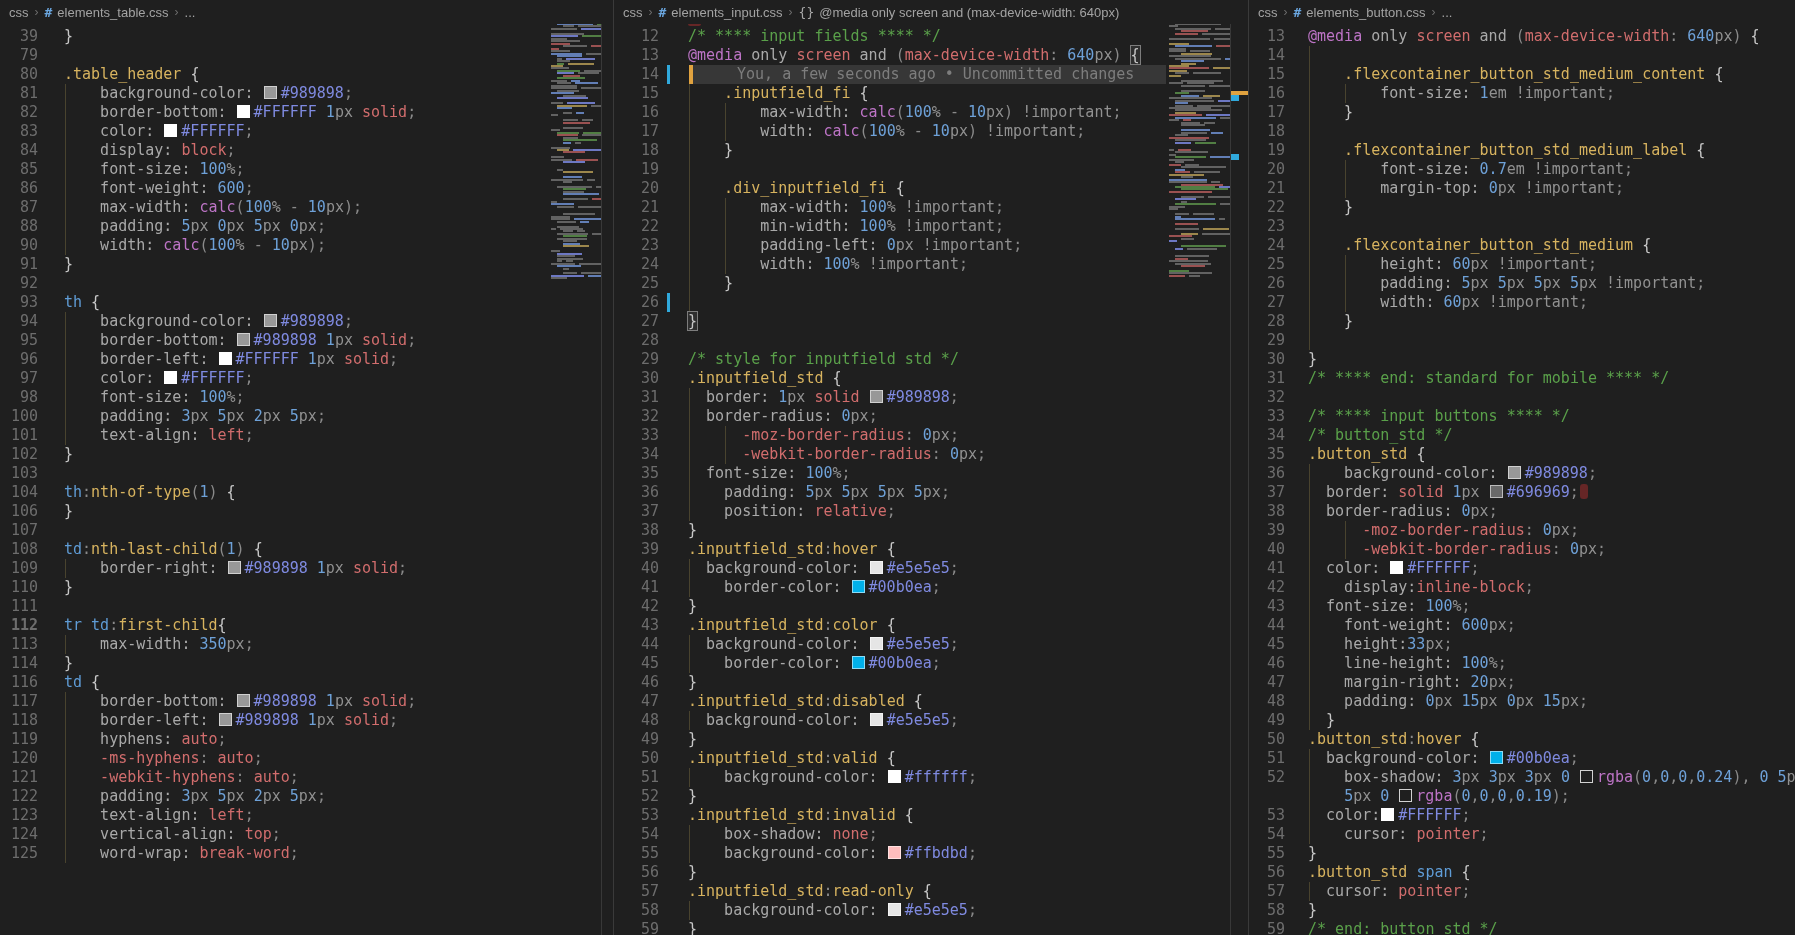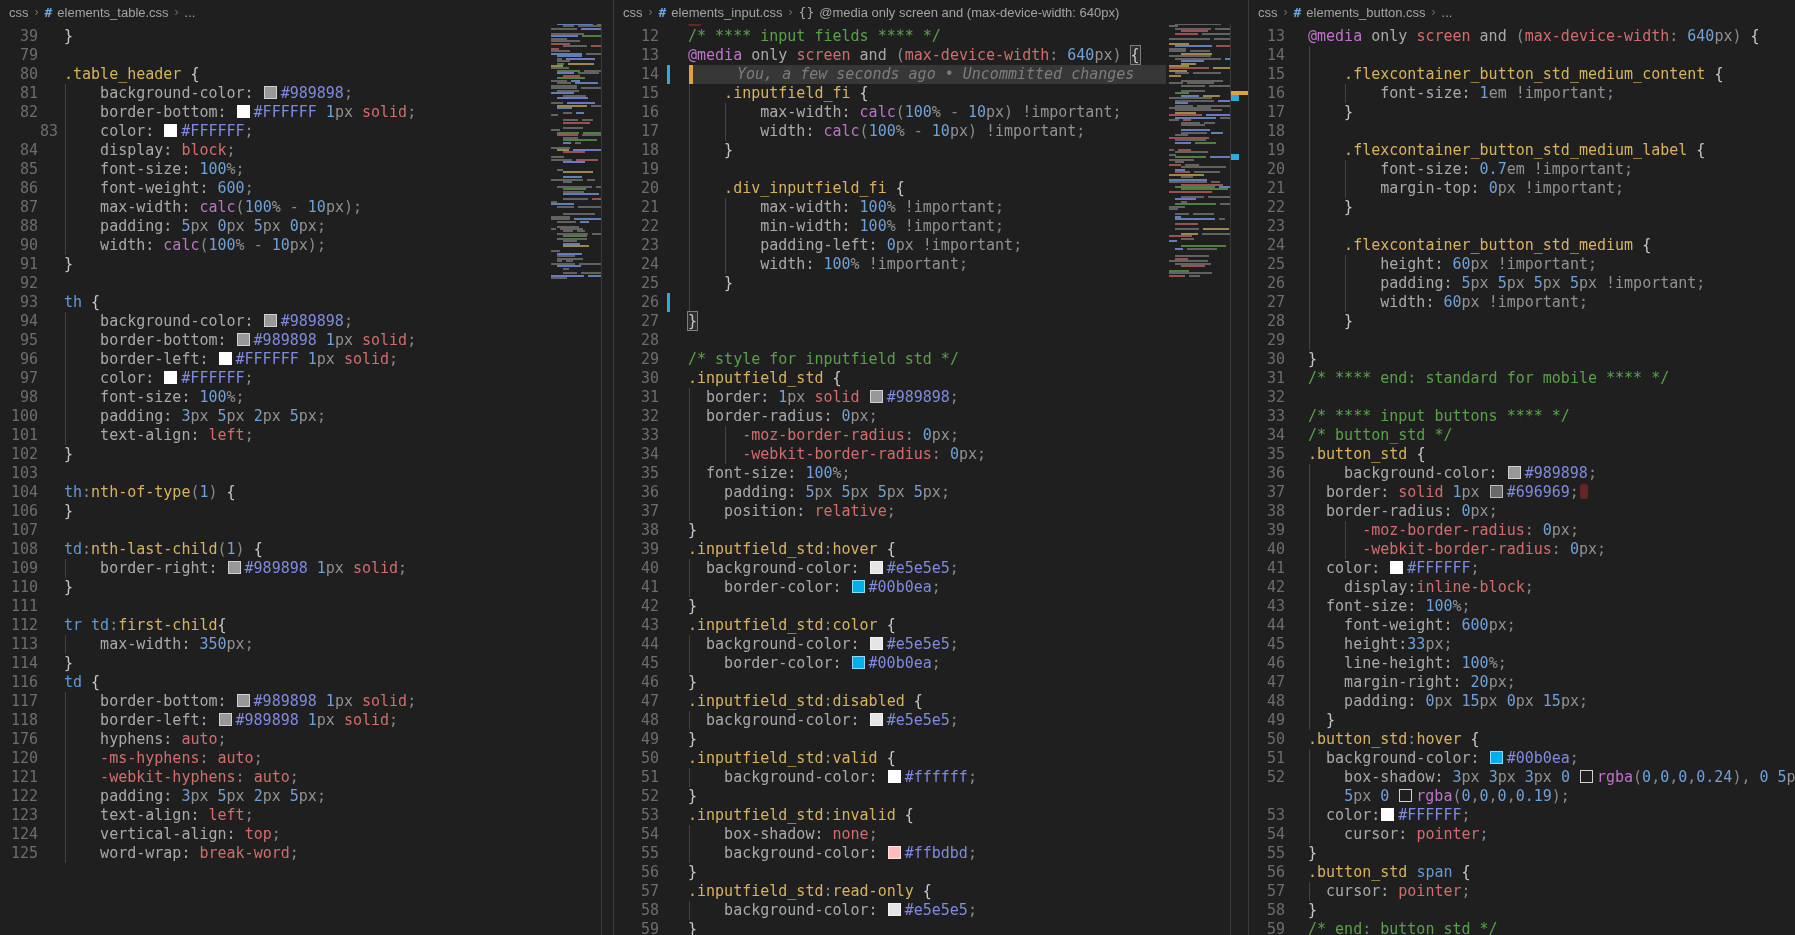--- a/index.html
+++ b/index.html
@@ -33,21 +33,21 @@
   .tok-a{color:#bd74c6;}
   .tok-x{color:#c8c8c8;outline:1px solid #7d7d7d;background:rgba(255,255,255,.07);}
   .sw{display:inline-block;width:11px;height:11px;border:1px solid rgba(255,255,255,.55);
     margin:0 4px 0 1px;vertical-align:-1px;}
   .swt{display:inline-block;width:11px;height:11px;border:1px solid rgba(255,255,255,.8);
     background:transparent;margin:0 4px 0 1px;vertical-align:-1px;}
   .rb{display:inline-block;width:8px;height:15px;background:#662626;border-radius:3px;
     vertical-align:-2px;margin-left:1px;}
   .blame-bar{position:absolute;top:0;width:4px;height:19px;background:#e0a23f;}
   .blame-box{position:absolute;top:0;height:19px;background:#373737;color:#7d7d7d;
-    font-style:italic;white-space:pre;}
+    white-space:pre;}
   .minimap{position:absolute;top:0;height:935px;background:#1f1f1f;cursor:pointer;}
   .mini-bar{position:absolute;height:2px;opacity:.85;}
   .ruler{position:absolute;top:0;height:935px;border-left:1px solid #383838;background:#1f1f1f;}
   .ruler-marker{position:absolute;}
   .redbox-top{position:absolute;width:13px;height:5px;background:#662626;border-radius:2px;z-index:5;}
 </style>
 </head>
 <body>
 
 <div id="screen">
@@ -65,21 +65,21 @@
         <span class="bc-item">
           <span>...</span>
         </span>
       </nav>
       <div class="rows" style="width: 548px; height: 908px;">
         <div class="row"><span class="lnum" style="width: 38px;">39</span><span class="ltext" style="left: 64px;"><span class="tok-b">}</span></span></div>
         <div class="row"><span class="lnum" style="width: 38px;">79</span><span class="ltext" style="left: 64px;"></span></div>
         <div class="row"><span class="lnum" style="width: 38px;">80</span><span class="ltext" style="left: 64px;"><span class="tok-s">.table_header</span><span class="tok-o"> </span><span class="tok-b">{</span></span></div>
         <div class="row"><span class="lnum" style="width: 38px;">81</span><div class="guide" style="left: 64.5px;"></div><span class="ltext" style="left: 64px;"><span class="tok-p">    background-color:</span><span class="tok-o"> </span><span class="sw" style="background: rgb(152, 152, 152);"></span><span class="tok-h">#989898</span><span class="tok-o">;</span></span></div>
         <div class="row"><span class="lnum" style="width: 38px;">82</span><div class="guide" style="left: 64.5px;"></div><span class="ltext" style="left: 64px;"><span class="tok-p">    border-bottom:</span><span class="tok-o"> </span><span class="sw" style="background: rgb(255, 255, 255);"></span><span class="tok-h">#FFFFFF</span><span class="tok-o"> </span><span class="tok-n">1</span><span class="tok-u">px</span><span class="tok-o"> </span><span class="tok-k">solid</span><span class="tok-o">;</span></span></div>
-        <div class="row"><span class="lnum" style="width: 38px; margin-left: 20px;">83</span><div class="guide" style="left: 64.5px;"></div><span class="ltext" style="left: 64px;"><span class="tok-p">    color:</span><span class="tok-o"> </span><span class="sw" style="background: rgb(255, 255, 255);"></span><span class="tok-h">#FFFFFF</span><span class="tok-o">;</span></span></div>
+        <div class="row"><span class="lnum" style="width: 38px;">83</span><div class="guide" style="left: 64.5px;"></div><span class="ltext" style="left: 64px;"><span class="tok-p">    color:</span><span class="tok-o"> </span><span class="sw" style="background: rgb(255, 255, 255);"></span><span class="tok-h">#FFFFFF</span><span class="tok-o">;</span></span></div>
         <div class="row"><span class="lnum" style="width: 38px;">84</span><div class="guide" style="left: 64.5px;"></div><span class="ltext" style="left: 64px;"><span class="tok-p">    display:</span><span class="tok-o"> </span><span class="tok-k">block</span><span class="tok-o">;</span></span></div>
         <div class="row"><span class="lnum" style="width: 38px;">85</span><div class="guide" style="left: 64.5px;"></div><span class="ltext" style="left: 64px;"><span class="tok-p">    font-size:</span><span class="tok-o"> </span><span class="tok-n">100</span><span class="tok-u">%</span><span class="tok-o">;</span></span></div>
         <div class="row"><span class="lnum" style="width: 38px;">86</span><div class="guide" style="left: 64.5px;"></div><span class="ltext" style="left: 64px;"><span class="tok-p">    font-weight:</span><span class="tok-o"> </span><span class="tok-n">600</span><span class="tok-o">;</span></span></div>
         <div class="row"><span class="lnum" style="width: 38px;">87</span><div class="guide" style="left: 64.5px;"></div><span class="ltext" style="left: 64px;"><span class="tok-p">    max-width:</span><span class="tok-o"> </span><span class="tok-a">calc</span><span class="tok-o">(</span><span class="tok-n">100</span><span class="tok-u">%</span><span class="tok-o"> - </span><span class="tok-n">10</span><span class="tok-u">px</span><span class="tok-o">)</span><span class="tok-o">;</span></span></div>
         <div class="row"><span class="lnum" style="width: 38px;">88</span><div class="guide" style="left: 64.5px;"></div><span class="ltext" style="left: 64px;"><span class="tok-p">    padding:</span><span class="tok-o"> </span><span class="tok-n">5</span><span class="tok-u">px</span><span class="tok-o"> </span><span class="tok-n">0</span><span class="tok-u">px</span><span class="tok-o"> </span><span class="tok-n">5</span><span class="tok-u">px</span><span class="tok-o"> </span><span class="tok-n">0</span><span class="tok-u">px</span><span class="tok-o">;</span></span></div>
         <div class="row"><span class="lnum" style="width: 38px;">90</span><div class="guide" style="left: 64.5px;"></div><span class="ltext" style="left: 64px;"><span class="tok-p">    width:</span><span class="tok-o"> </span><span class="tok-a">calc</span><span class="tok-o">(</span><span class="tok-n">100</span><span class="tok-u">%</span><span class="tok-o"> - </span><span class="tok-n">10</span><span class="tok-u">px</span><span class="tok-o">)</span><span class="tok-o">;</span></span></div>
         <div class="row"><span class="lnum" style="width: 38px;">91</span><span class="ltext" style="left: 64px;"><span class="tok-b">}</span></span></div>
         <div class="row"><span class="lnum" style="width: 38px;">92</span><span class="ltext" style="left: 64px;"></span></div>
         <div class="row"><span class="lnum" style="width: 38px;">93</span><span class="ltext" style="left: 64px;"><span class="tok-e">th</span><span class="tok-o"> </span><span class="tok-b">{</span></span></div>
         <div class="row"><span class="lnum" style="width: 38px;">94</span><div class="guide" style="left: 64.5px;"></div><span class="ltext" style="left: 64px;"><span class="tok-p">    background-color:</span><span class="tok-o"> </span><span class="sw" style="background: rgb(152, 152, 152);"></span><span class="tok-h">#989898</span><span class="tok-o">;</span></span></div>
@@ -91,27 +91,27 @@
         <div class="row"><span class="lnum" style="width: 38px;">101</span><div class="guide" style="left: 64.5px;"></div><span class="ltext" style="left: 64px;"><span class="tok-p">    text-align:</span><span class="tok-o"> </span><span class="tok-k">left</span><span class="tok-o">;</span></span></div>
         <div class="row"><span class="lnum" style="width: 38px;">102</span><span class="ltext" style="left: 64px;"><span class="tok-b">}</span></span></div>
         <div class="row"><span class="lnum" style="width: 38px;">103</span><span class="ltext" style="left: 64px;"></span></div>
         <div class="row"><span class="lnum" style="width: 38px;">104</span><span class="ltext" style="left: 64px;"><span class="tok-e">th</span><span class="tok-o">:</span><span class="tok-s">nth-of-type</span><span class="tok-o">(</span><span class="tok-n">1</span><span class="tok-o">)</span><span class="tok-o"> </span><span class="tok-b">{</span></span></div>
         <div class="row"><span class="lnum" style="width: 38px;">106</span><span class="ltext" style="left: 64px;"><span class="tok-b">}</span></span></div>
         <div class="row"><span class="lnum" style="width: 38px;">107</span><span class="ltext" style="left: 64px;"></span></div>
         <div class="row"><span class="lnum" style="width: 38px;">108</span><span class="ltext" style="left: 64px;"><span class="tok-e">td</span><span class="tok-o">:</span><span class="tok-s">nth-last-child</span><span class="tok-o">(</span><span class="tok-n">1</span><span class="tok-o">)</span><span class="tok-o"> </span><span class="tok-b">{</span></span></div>
         <div class="row"><span class="lnum" style="width: 38px;">109</span><div class="guide" style="left: 64.5px;"></div><span class="ltext" style="left: 64px;"><span class="tok-p">    border-right:</span><span class="tok-o"> </span><span class="sw" style="background: rgb(152, 152, 152);"></span><span class="tok-h">#989898</span><span class="tok-o"> </span><span class="tok-n">1</span><span class="tok-u">px</span><span class="tok-o"> </span><span class="tok-k">solid</span><span class="tok-o">;</span></span></div>
         <div class="row"><span class="lnum" style="width: 38px;">110</span><span class="ltext" style="left: 64px;"><span class="tok-b">}</span></span></div>
         <div class="row"><span class="lnum" style="width: 38px;">111</span><span class="ltext" style="left: 64px;"></span></div>
-        <div class="row"><span class="lnum" style="width: 38px;">112</span><span class="ltext" style="left: 64px;"><span class="tok-e">tr</span><span class="tok-o"> </span><span class="tok-e">td</span><span class="tok-o">:</span><span class="tok-s">first-child</span><span class="tok-b">{</span></span></div>
+        <div class="row"><span class="lnum" style="width: 38px; font-weight: bold;">112</span><span class="ltext" style="left: 64px;"><span class="tok-e">tr</span><span class="tok-o"> </span><span class="tok-e">td</span><span class="tok-o">:</span><span class="tok-s">first-child</span><span class="tok-b">{</span></span></div>
         <div class="row"><span class="lnum" style="width: 38px;">113</span><div class="guide" style="left: 64.5px;"></div><span class="ltext" style="left: 64px;"><span class="tok-p">    max-width:</span><span class="tok-o"> </span><span class="tok-n">350</span><span class="tok-u">px</span><span class="tok-o">;</span></span></div>
         <div class="row"><span class="lnum" style="width: 38px;">114</span><span class="ltext" style="left: 64px;"><span class="tok-b">}</span></span></div>
         <div class="row"><span class="lnum" style="width: 38px;">116</span><span class="ltext" style="left: 64px;"><span class="tok-e">td</span><span class="tok-o"> </span><span class="tok-b">{</span></span></div>
         <div class="row"><span class="lnum" style="width: 38px;">117</span><div class="guide" style="left: 64.5px;"></div><span class="ltext" style="left: 64px;"><span class="tok-p">    border-bottom:</span><span class="tok-o"> </span><span class="sw" style="background: rgb(152, 152, 152);"></span><span class="tok-h">#989898</span><span class="tok-o"> </span><span class="tok-n">1</span><span class="tok-u">px</span><span class="tok-o"> </span><span class="tok-k">solid</span><span class="tok-o">;</span></span></div>
         <div class="row"><span class="lnum" style="width: 38px;">118</span><div class="guide" style="left: 64.5px;"></div><span class="ltext" style="left: 64px;"><span class="tok-p">    border-left:</span><span class="tok-o"> </span><span class="sw" style="background: rgb(152, 152, 152);"></span><span class="tok-h">#989898</span><span class="tok-o"> </span><span class="tok-n">1</span><span class="tok-u">px</span><span class="tok-o"> </span><span class="tok-k">solid</span><span class="tok-o">;</span></span></div>
-        <div class="row"><span class="lnum" style="width: 38px;">176</span><div class="guide" style="left: 64.5px;"></div><span class="ltext" style="left: 64px;"><span class="tok-p">    hyphens:</span><span class="tok-o"> </span><span class="tok-k">auto</span><span class="tok-o">;</span></span></div>
+        <div class="row"><span class="lnum" style="width: 38px;">119</span><div class="guide" style="left: 64.5px;"></div><span class="ltext" style="left: 64px;"><span class="tok-p">    hyphens:</span><span class="tok-o"> </span><span class="tok-k">auto</span><span class="tok-o">;</span></span></div>
         <div class="row"><span class="lnum" style="width: 38px;">120</span><div class="guide" style="left: 64.5px;"></div><span class="ltext" style="left: 64px;"><span class="tok-k">    -ms-hyphens</span><span class="tok-o">:</span><span class="tok-o"> </span><span class="tok-k">auto</span><span class="tok-o">;</span></span></div>
         <div class="row"><span class="lnum" style="width: 38px;">121</span><div class="guide" style="left: 64.5px;"></div><span class="ltext" style="left: 64px;"><span class="tok-k">    -webkit-hyphens</span><span class="tok-o">:</span><span class="tok-o"> </span><span class="tok-k">auto</span><span class="tok-o">;</span></span></div>
         <div class="row"><span class="lnum" style="width: 38px;">122</span><div class="guide" style="left: 64.5px;"></div><span class="ltext" style="left: 64px;"><span class="tok-p">    padding:</span><span class="tok-o"> </span><span class="tok-n">3</span><span class="tok-u">px</span><span class="tok-o"> </span><span class="tok-n">5</span><span class="tok-u">px</span><span class="tok-o"> </span><span class="tok-n">2</span><span class="tok-u">px</span><span class="tok-o"> </span><span class="tok-n">5</span><span class="tok-u">px</span><span class="tok-o">;</span></span></div>
         <div class="row"><span class="lnum" style="width: 38px;">123</span><div class="guide" style="left: 64.5px;"></div><span class="ltext" style="left: 64px;"><span class="tok-p">    text-align:</span><span class="tok-o"> </span><span class="tok-k">left</span><span class="tok-o">;</span></span></div>
         <div class="row"><span class="lnum" style="width: 38px;">124</span><div class="guide" style="left: 64.5px;"></div><span class="ltext" style="left: 64px;"><span class="tok-p">    vertical-align:</span><span class="tok-o"> </span><span class="tok-k">top</span><span class="tok-o">;</span></span></div>
         <div class="row"><span class="lnum" style="width: 38px;">125</span><div class="guide" style="left: 64.5px;"></div><span class="ltext" style="left: 64px;"><span class="tok-p">    word-wrap:</span><span class="tok-o"> </span><span class="tok-k">break-word</span><span class="tok-o">;</span></span></div>
       </div>
       <div class="minimap" style="left: 548px; width: 53px;">
         <div class="mini-bar" style="left: 9px; top: 23px; width: 35.5998px; background: rgb(111, 143, 208);"></div>
         <div class="mini-bar" style="left: 48.5998px; top: 23px; width: 21.4053px; background: rgb(90, 143, 74);"></div>

